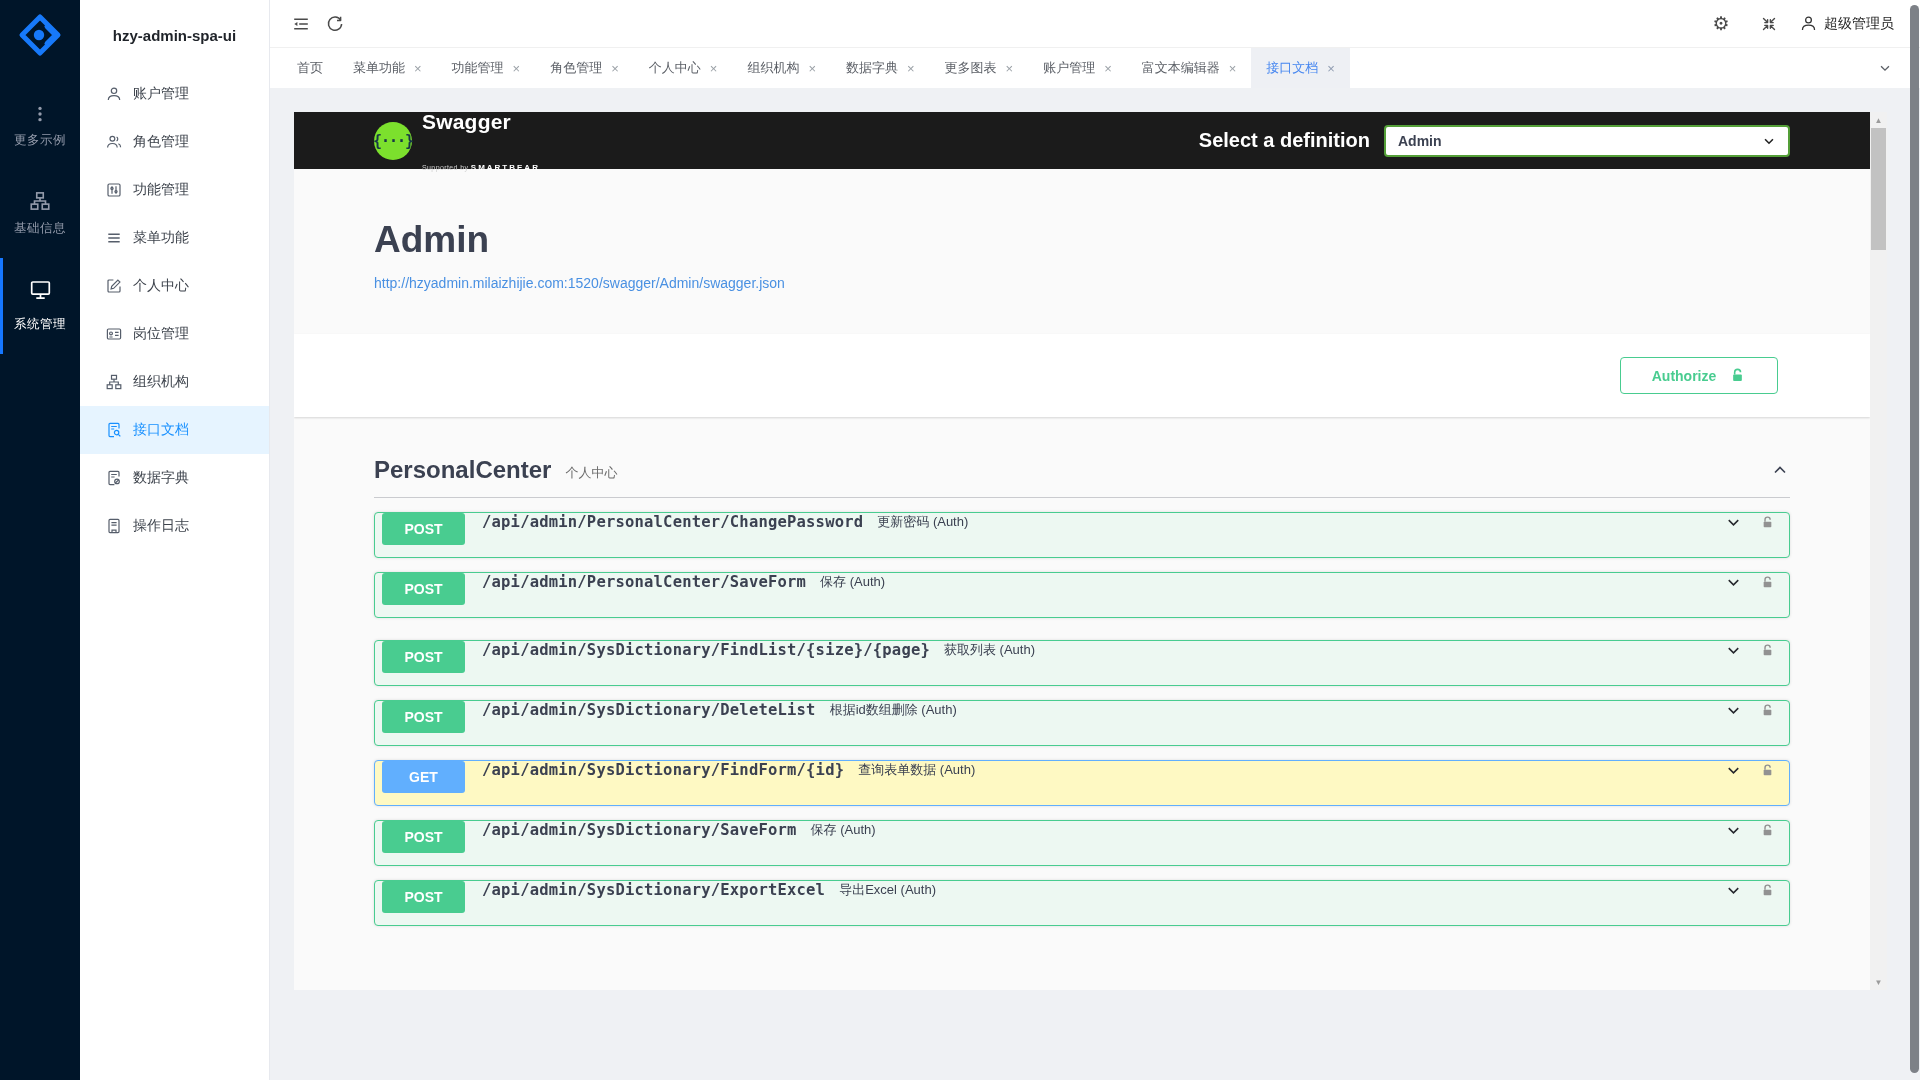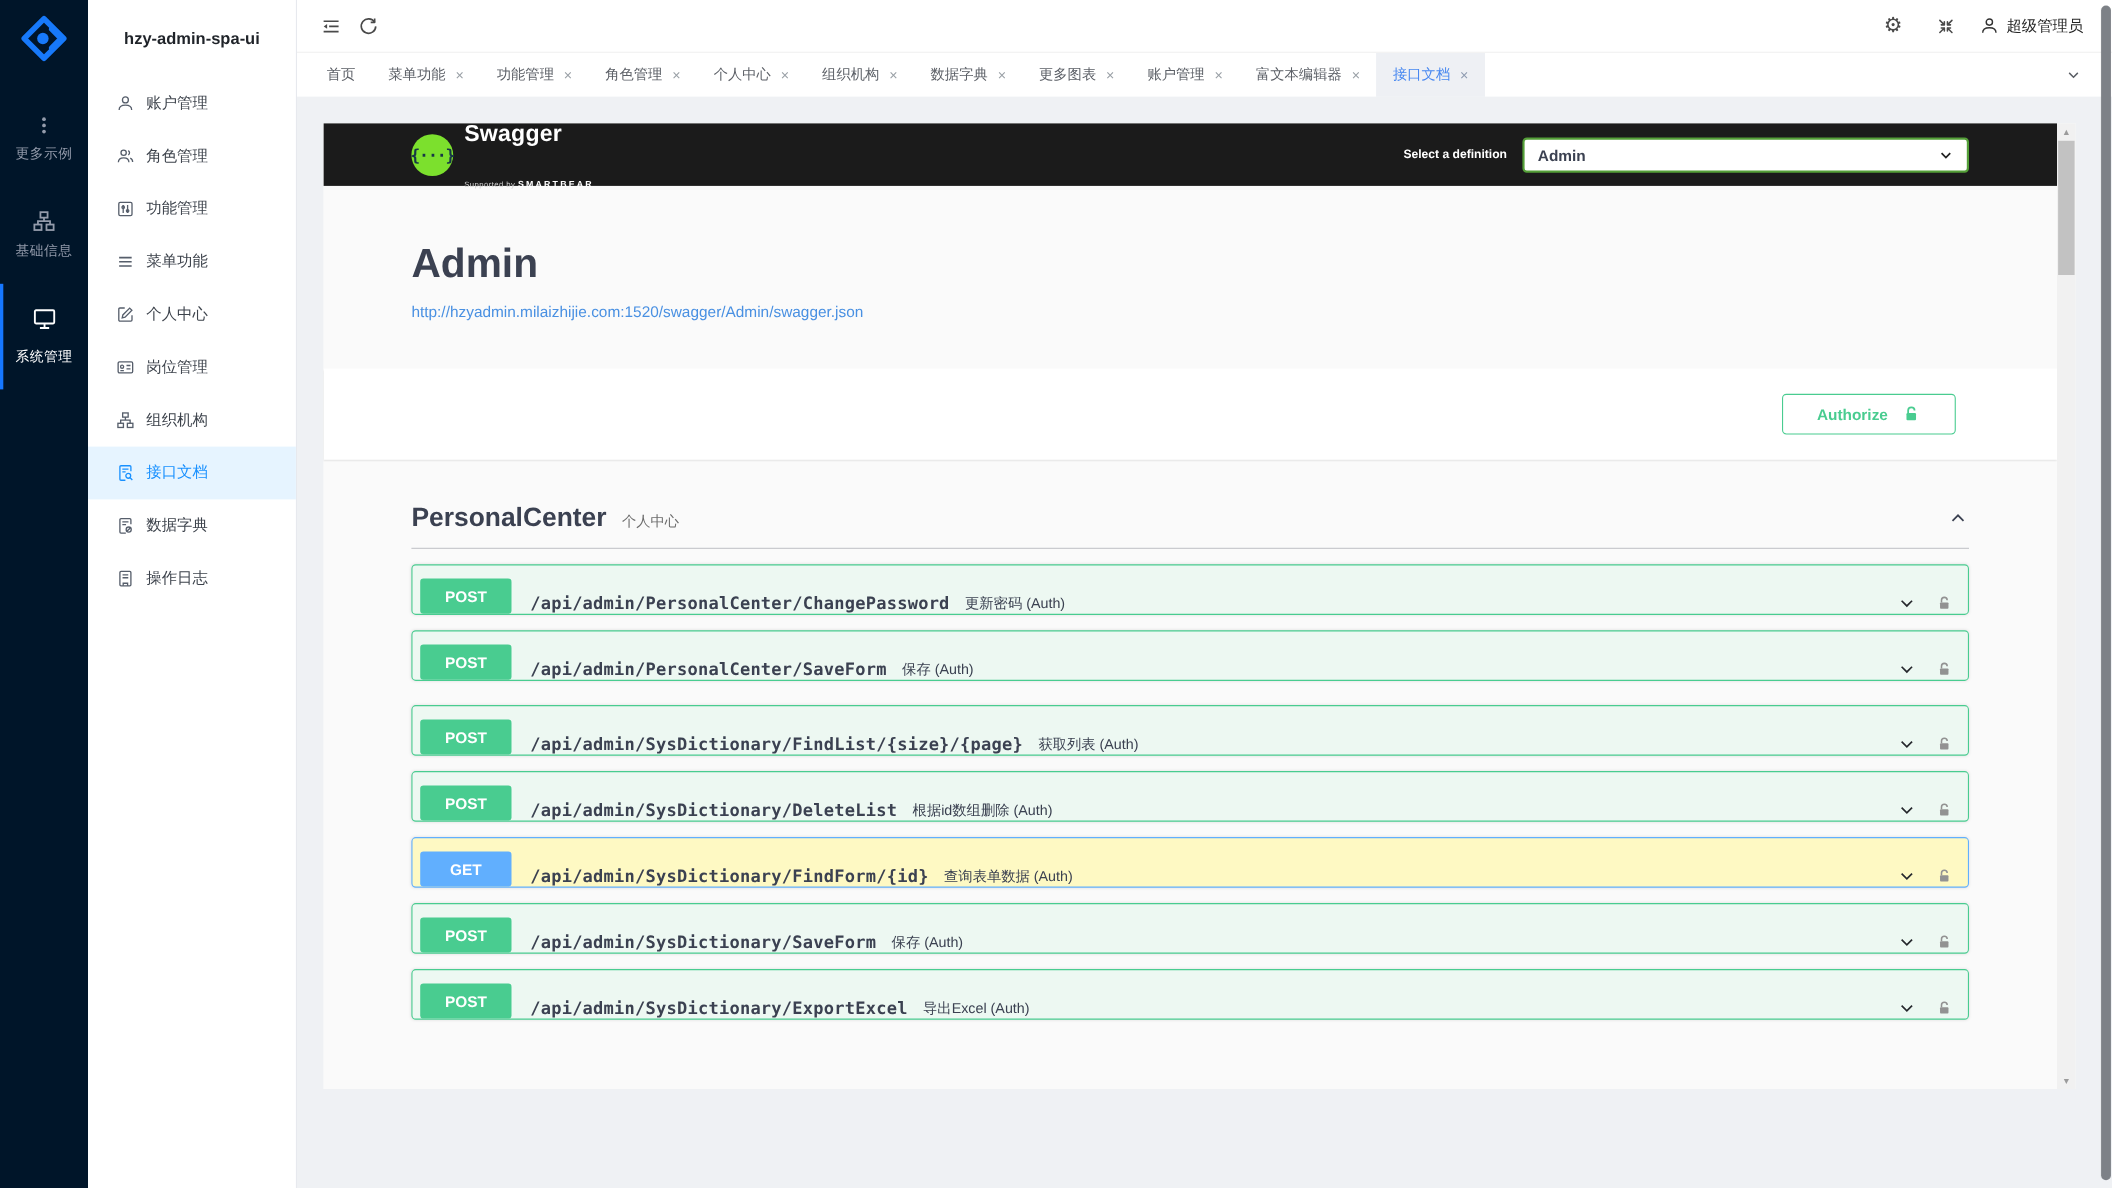--- a/index.html
+++ b/index.html
@@ -51,40 +51,40 @@
 
   .topbar { height:57px; background:#1b1b1b; display:flex; align-items:center; padding:0 80px; }
   .brand { display:flex; align-items:center; gap:10px; }
   .brand-circle { width:38px; height:38px; border-radius:50%; background:#7ce02d; display:flex; align-items:center; justify-content:center; }
   .brand-braces { font-family:"DejaVu Sans Mono", monospace; font-weight:bold; font-size:15px; color:#173647; letter-spacing:-1px; }
   .brand-text { display:flex; flex-direction:column;gap:28px; }
   .brand-word { color:#fff; font-size:21px; font-weight:bold; letter-spacing:.2px; }
   .brand-sub { color:#cfcfcf; font-size:7px; margin-top:1px; letter-spacing:.4px; }
   .brand-sub b { font-size:8px; letter-spacing:2px; color:#fff; }
   .def-wrap { margin-left:auto; display:flex; align-items:center; gap:14px; }
-  .def-label { color:#fff; font-weight:bold; font-size:11px;margin-left:12px; }
+  .def-label { color:#fff; font-weight:bold; font-size:20px;margin-left:12px; }
   .def-select { width:406px; height:32px; background:#fff; border:2px solid #549f38; border-radius:4px; display:flex; align-items:center; padding:0 12px; cursor:pointer; }
   .def-value { font-size:14px; font-weight:bold; color:#3b4151; }
   .def-chev { margin-left:auto; color:#222; }
 
   .info { padding:50px 80px 42px; }
   .info-title { font-size:37px; font-weight:bold; color:#3b4151; }
   .info-url { margin-top:14px; font-size:14px; color:#4990e2; cursor:pointer; display:inline-block; }
 
   .scheme { background:#fff; box-shadow:0 1px 2px 0 rgba(0,0,0,.15); padding:23px 92px; display:flex; justify-content:flex-end; }
   .auth-btn { width:158px; height:37px; border:1.5px solid #49cc90; border-radius:4px; background:#fff; color:#49cc90; font-weight:bold; font-size:14px; display:flex; align-items:center; justify-content:center; gap:13px; cursor:pointer; }
 
   .sections { padding:26px 80px 0; }
   .sec-head { display:flex; align-items:center; padding:13px 0; border-bottom:1px solid rgba(59,65,81,.25); margin-bottom:14px; cursor:pointer; }
   .sec-name { font-size:24px; font-weight:bold; color:#3b4151; }
   .sec-desc { font-size:13px; color:#6b6b6b; margin-left:14px; padding-top:6px; }
   .sec-collapse { margin-left:auto; color:#3b4151; cursor:pointer; }
   .sec-ops { margin-bottom:22px; }
 
-  .op { display:flex; align-items:flex-end; height:46px; border-radius:4px; margin-bottom:14px; padding:0 14px 0 7px; box-shadow:0 0 3px rgba(0,0,0,.12); cursor:pointer; }
+  .op { display:flex; align-items:flex-start; height:46px; border-radius:4px; margin-bottom:14px; padding:0 14px 0 7px; box-shadow:0 0 3px rgba(0,0,0,.12); cursor:pointer; }
   .op.post { background:#edf8f2; border:1px solid #49cc90; }
   .op.get  { background:#fef9c3; border:1px solid #61affe; }
   .op-badge { min-width:83px; text-align:center; padding:8px 0; border-radius:3px; color:#fff; font-weight:bold; font-size:14px; font-family:"Liberation Sans",sans-serif; }
   .op.post .op-badge { background:#49cc90; }
   .op.get  .op-badge { background:#61affe; }
   .op-path { margin-left:17px; font-family:"DejaVu Sans Mono", monospace; font-weight:bold; font-size:15.5px; color:#3b4151; letter-spacing:.2px; }
   .op-sum { margin-left:14px; font-size:13px; color:#3b4151; }
   .op-right { margin-left:auto; display:flex; align-items:center; gap:17px; }
   .op-chev { color:#26282d; }
   .op-lock { color:#929292; }

